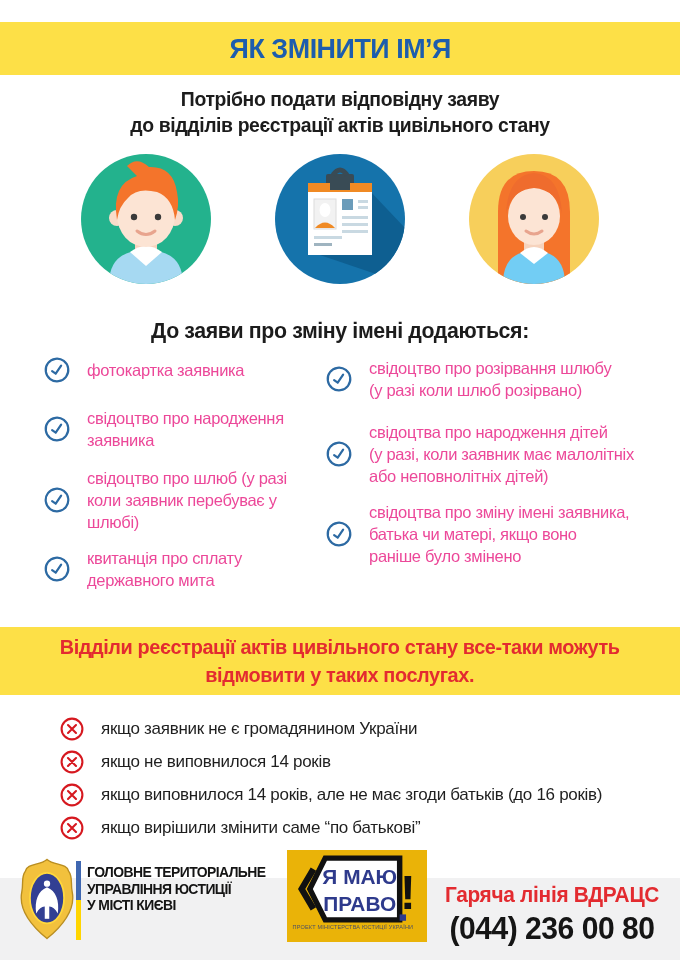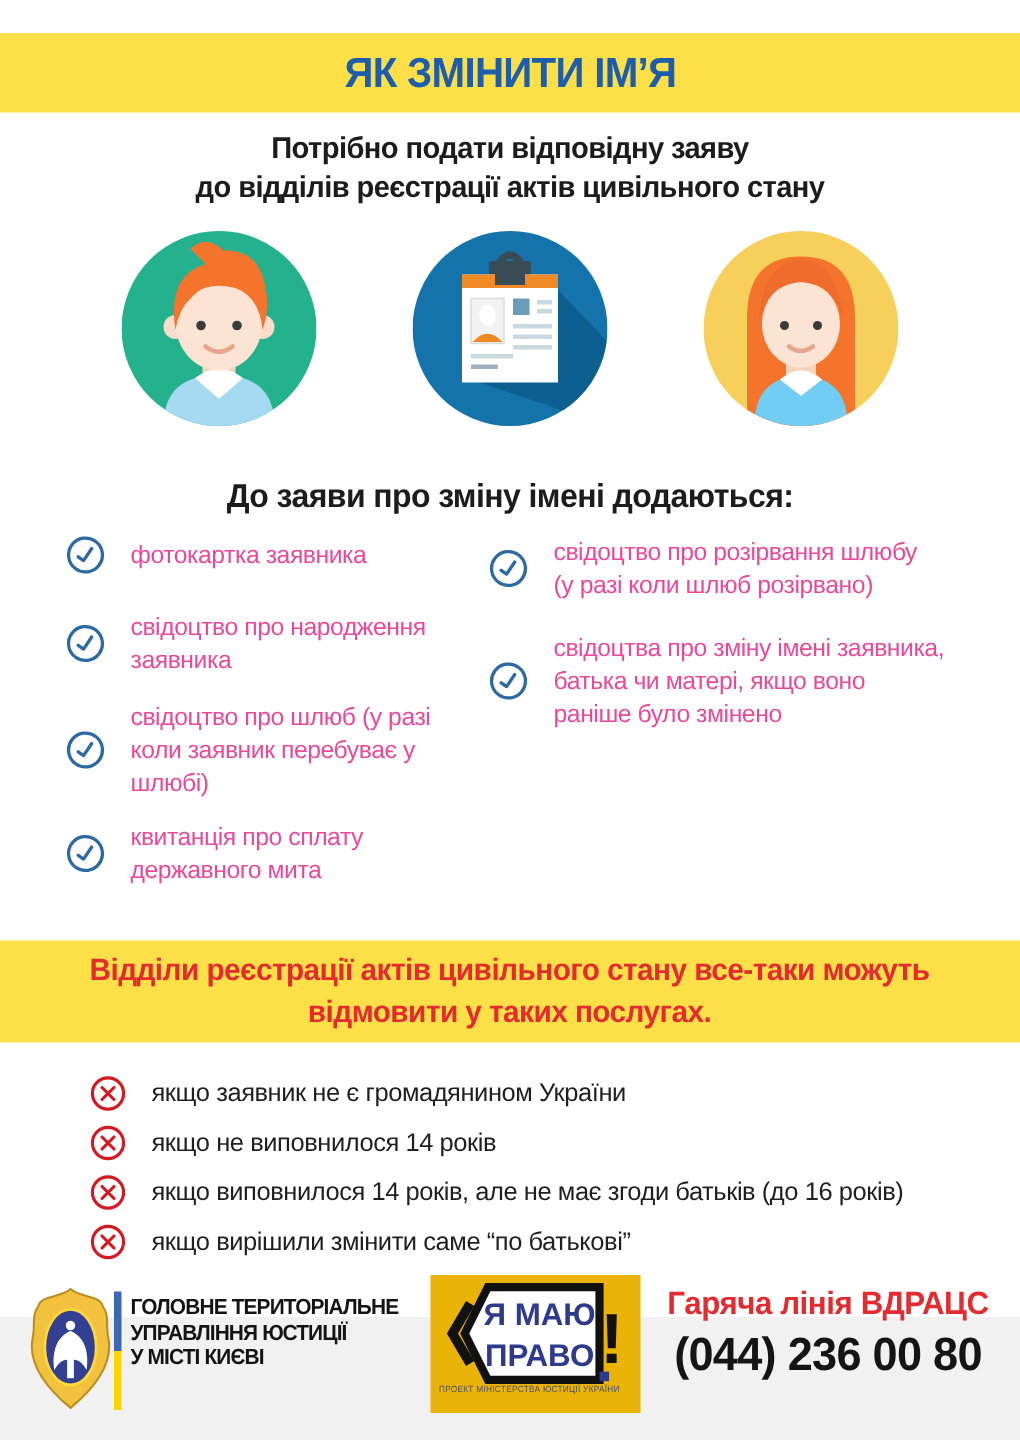--- a/index.html
+++ b/index.html
@@ -30,21 +30,21 @@
   .ref-item{display:flex;align-items:center;gap:17px;margin-bottom:9px;}
   .ref-item .txt{font-size:17px;color:#1f1f1f;letter-spacing:-0.3px;white-space:nowrap;}
   .x-icon{flex:0 0 24px;width:24px;height:24px;}
   .footer-band{position:absolute;left:0;top:878px;width:680px;height:82px;background:#f1f1f2;}
   .coat{position:absolute;left:20px;top:856px;width:54px;height:86px;}
   .divider{position:absolute;left:76px;top:861px;width:5px;height:79px;background:linear-gradient(to bottom,#3f67b1 0 50%,#ffd500 50% 100%);}
   .org-name{position:absolute;left:87px;top:864px;font-size:14.5px;line-height:16.5px;font-weight:bold;color:#141414;letter-spacing:-0.6px;white-space:pre-line;transform:scaleX(0.96);transform-origin:left top;}
   .pravo-box{position:absolute;left:287px;top:850px;width:140px;height:92px;background:#eab308;text-align:left;}
   .pravo-logo{display:block;margin:4px auto 0;width:118px;height:70px;}
   .pravo-tagline{font-size:6px;color:#4a4f66;letter-spacing:0.2px;white-space:nowrap;transform:scaleX(0.92);transform-origin:center;}
-  .hotline{position:absolute;left:432px;top:857px;width:240px;text-align:center;}
+  .hotline{position:absolute;left:432px;top:883px;width:240px;text-align:center;}
   .hotline-label{color:#e32b30;font-size:21.5px;font-weight:bold;letter-spacing:-0.3px;transform:scaleX(0.97);}
   .hotline-phone{margin-top:3px;color:#151515;font-size:31px;font-weight:bold;letter-spacing:-0.5px;transform:scaleX(0.97);white-space:nowrap;}
 </style>
 </head>
 <body>
 
 <div class="page">
 
   <div class="band title-band">
     <div class="title">ЯК ЗМІНИТИ ІМ’Я</div>
@@ -168,20 +168,29 @@
             <path d="M8 13.5 l3.2 3 l6.5 -7.2" fill="none" stroke="#2d6aa3" stroke-width="2.2" stroke-linecap="round" stroke-linejoin="round"></path>
           </svg>
         <span class="txt">свідоцтво про розірвання шлюбу
 (у разі коли шлюб розірвано)</span>
       </div>
       <div class="doc-item">
         <svg class="check-icon" viewBox="0 0 26 26">
             <circle cx="13" cy="13" r="11.3" fill="none" stroke="#2d6aa3" stroke-width="2.2"></circle>
             <path d="M8 13.5 l3.2 3 l6.5 -7.2" fill="none" stroke="#2d6aa3" stroke-width="2.2" stroke-linecap="round" stroke-linejoin="round"></path>
           </svg>
+        <span class="txt">свідоцтва про народження дітей
+(у разі, коли заявник має малолітніх
+або неповнолітніх дітей)</span>
+      </div>
+      <div class="doc-item">
+        <svg class="check-icon" viewBox="0 0 26 26">
+            <circle cx="13" cy="13" r="11.3" fill="none" stroke="#2d6aa3" stroke-width="2.2"></circle>
+            <path d="M8 13.5 l3.2 3 l6.5 -7.2" fill="none" stroke="#2d6aa3" stroke-width="2.2" stroke-linecap="round" stroke-linejoin="round"></path>
+          </svg>
         <span class="txt">свідоцтва про зміну імені заявника,
 батька чи матері, якщо воно
 раніше було змінено</span>
       </div>
     </div>
   </div>
 
   <div class="band warning-band">
     <div class="warning-text">Відділи реєстрації актів цивільного стану все-таки можуть
 відмовити у таких послугах.</div>

